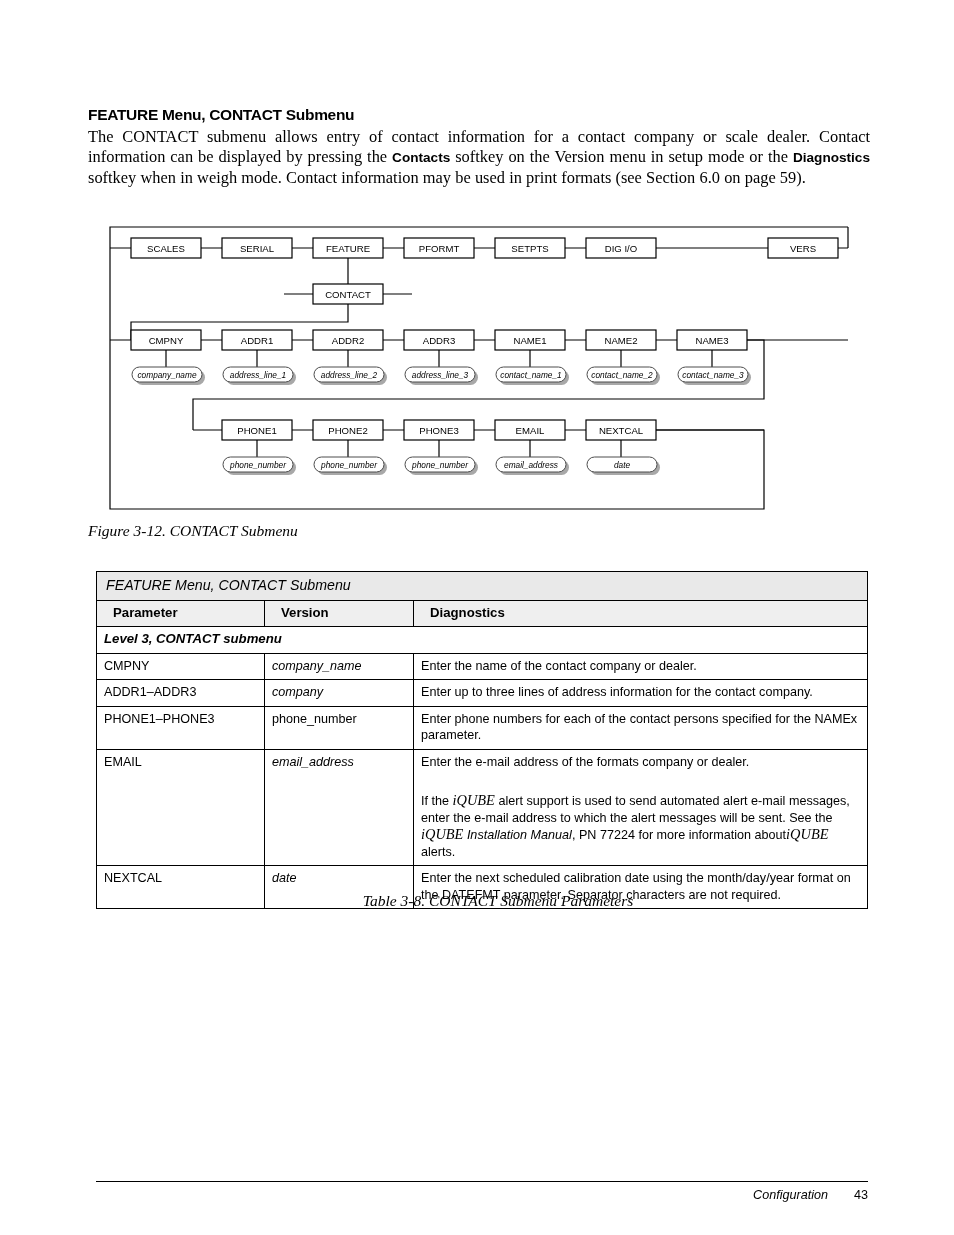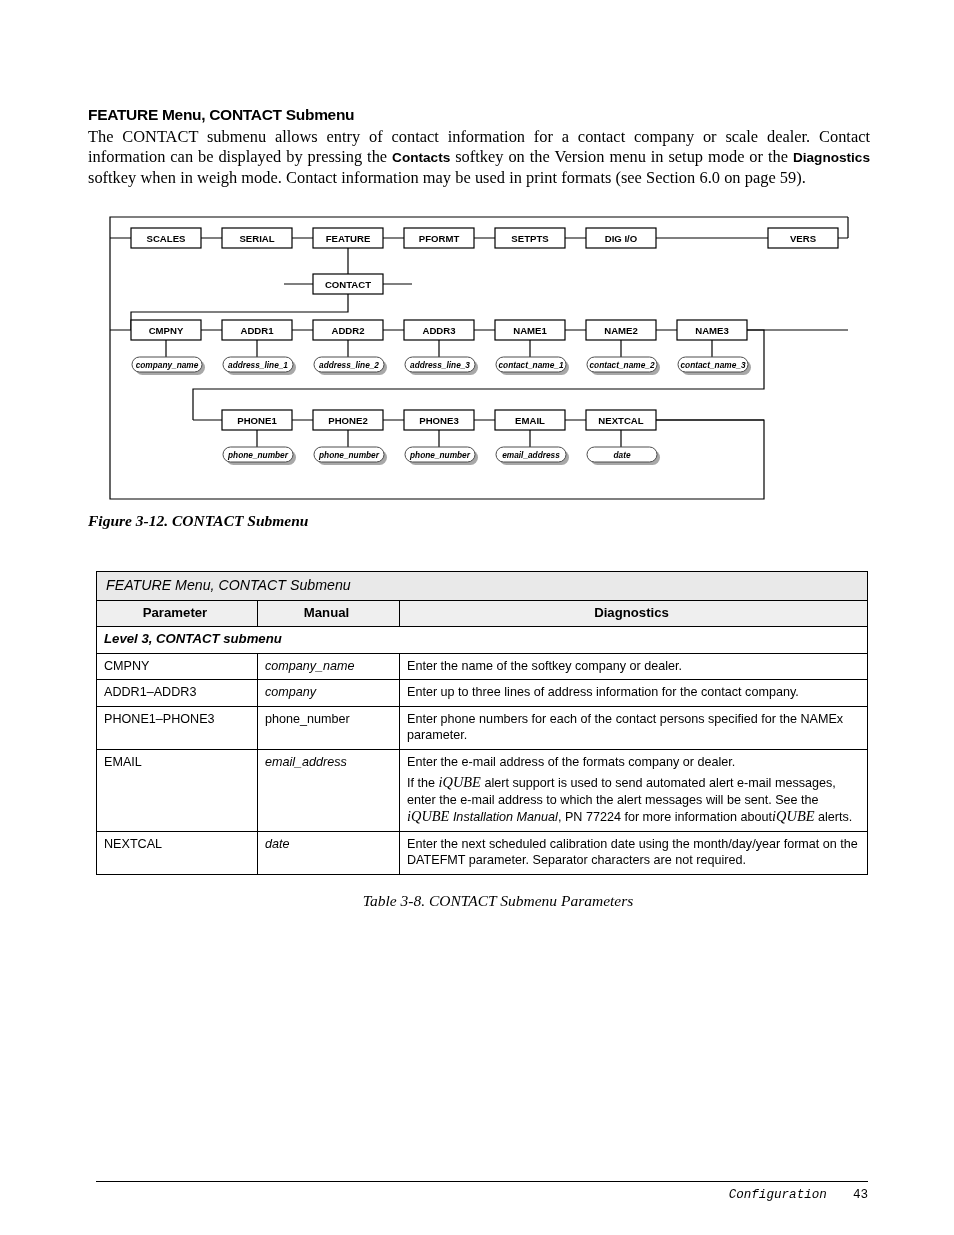--- a/index.html
+++ b/index.html
@@ -43,24 +43,23 @@
     font-family: "Liberation Sans", sans-serif;
     font-weight: bold;
     font-size: 13.6px;
     margin-top: 26px;
   }
 
   
   .figure-wrap {
     position: absolute;
     left: 88px;
-    top: 214px;
+    top: 224px;
     width: 782px;
     height: 300px;
-    font-weight: bold;
   }
   .diagram {
     position: absolute;
     left: 0;
     top: 0;
   }
   .figure-caption {
     position: absolute;
     left: 0;
     top: 298px;
@@ -123,41 +122,41 @@
     line-height: 16.5px;
   }
   .tbl-title td {
     background: #e9e9e9;
     font-style: italic;
     font-size: 14.2px;
     padding: 5px 9px 6px 9px;
   }
   .tbl-head th {
     background: #efefef;
-    text-align: center;
+    text-align: left;
     font-weight: bold;
     font-size: 13.2px;
-    padding: 4px 7px 5px 3px;
+    padding: 4px 7px 5px 16px;
   }
   .tbl-subhead td {
     font-style: italic;
     font-weight: bold;
     font-size: 13.2px;
   }
   .col-param { width: 144px; }
   .col-choice { width: 125px; }
   .ital { font-style: italic; }
   .iqube {
     font-family: "Liberation Serif", serif;
     font-style: italic;
     font-size: 14.4px;
   }
   .iqube-man { font-style: italic; }
   .desc-p { margin: 0; }
-  .desc-p + .desc-p { margin-top: 4px; }
+  .desc-p + .desc-p { margin-top: 22px; }
 
   
   .table-caption {
     position: absolute;
     left: 96px;
     top: 892px;
     width: 772px;
     text-align: center;
     font-family: "Liberation Serif", serif;
     font-style: italic;
@@ -171,21 +170,21 @@
     left: 96px;
     top: 1181px;
     width: 772px;
     height: 0;
     border-top: 1.3px solid #000000;
   }
   .footer-text {
     position: absolute;
     right: 86px;
     top: 1188px;
-    font-family: Liberation Mono, monospace;
+    font-family: Liberation Sans, sans-serif;
     font-size: 12.6px;
   }
   .footer-text .chapname {
     font-style: italic;
     margin-right: 26px;
   }
 </style>
 </head>
 <body>
 
@@ -387,32 +386,32 @@
   <div class="figure-caption">Figure 3-12. CONTACT Submenu</div>
 </div>
 
 <table class="param-table">
   <tbody>
     <tr class="tbl-title">
       <td colspan="3">FEATURE Menu, CONTACT Submenu</td>
     </tr>
     <tr class="tbl-head">
       <th class="col-param">Parameter</th>
-      <th class="col-choice">Manual</th>
+      <th class="col-choice">Version</th>
       <th>Diagnostics</th>
     </tr>
     <tr class="tbl-subhead">
       <td colspan="3">Level 3, CONTACT submenu</td>
     </tr>
 
     <tr>
       <td class="col-param">CMPNY</td>
       <td class="col-choice ital">company_name</td>
       <td>
-        <p class="desc-p">Enter the name of the softkey company or dealer.</p>
+        <p class="desc-p">Enter the name of the contact company or dealer.</p>
       </td>
     </tr>
 
     <tr>
       <td class="col-param">ADDR1–ADDR3</td>
       <td class="col-choice ital">company</td>
       <td>
         <p class="desc-p">Enter up to three lines of address information for the contact company.</p>
       </td>
     </tr>

